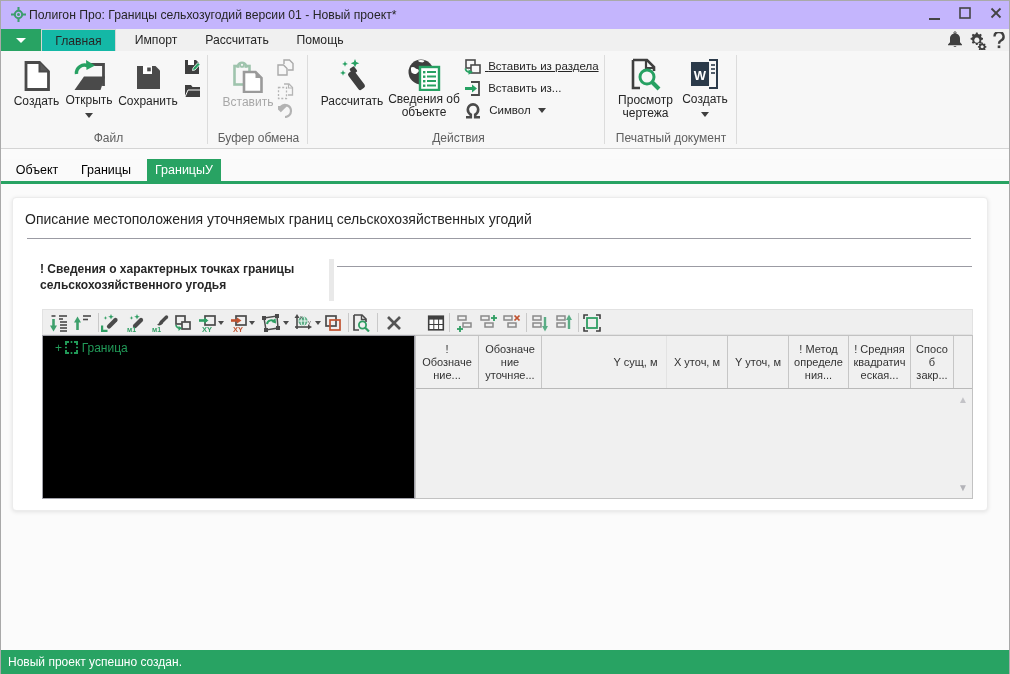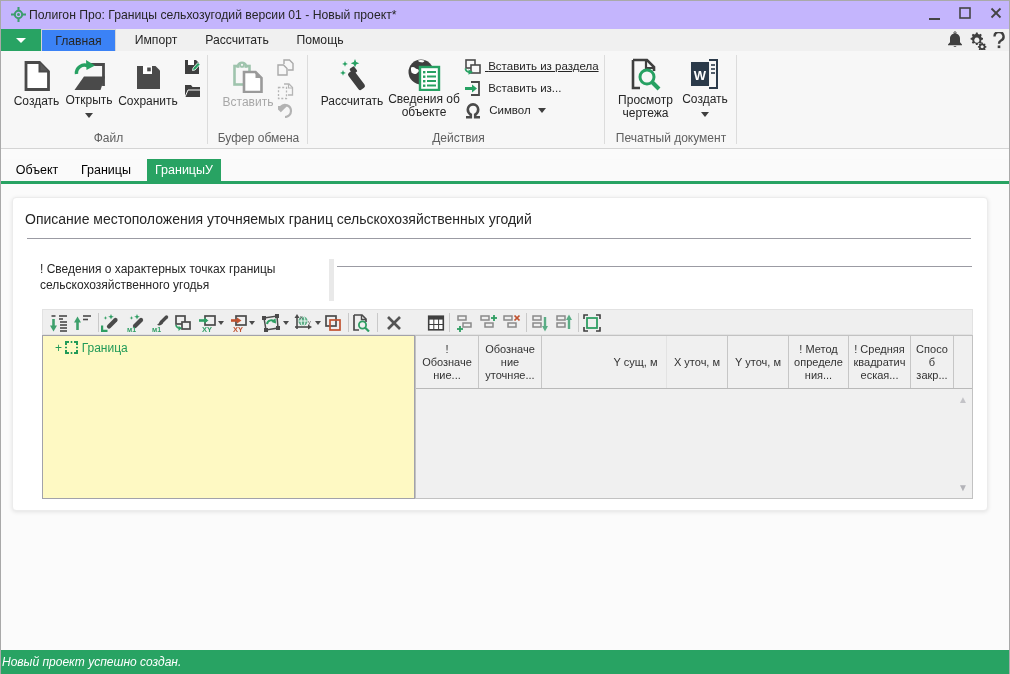--- a/index.html
+++ b/index.html
@@ -8,57 +8,57 @@
 .win { position:absolute; left:0; top:0; width:1010px; height:674px; border:1px solid #a9a9a9; }
 .abs { position:absolute; }
 
 .titlebar { position:absolute; left:0px; top:0; width:1008px; height:28px; background:#c4b5fd; }
 .title-text { position:absolute; left:28px; top:7px; font-size:12.2px; color:#262626; }
 
 .tabrow { position:absolute; left:0px; top:28px; width:1008px; height:22px; background:#f0f0f0; }
 .greenbtn { position:absolute; left:0px; top:0px; width:40px; height:22px; background:#28a363; }
 .greenbtn:after { content:""; position:absolute; left:15px; top:9px; border-left:5.5px solid transparent; border-right:5.5px solid transparent; border-top:5.5px solid #fff; }
 .rtab { position:absolute; top:0; height:22px; font-size:12.2px; color:#262626; text-align:center; line-height:22px; }
-.rtab.active { background:#3b82f6; border:1px solid #d6d6d6; border-bottom:none; }
+.rtab.active { background:#14b8a6; border:1px solid #d6d6d6; border-bottom:none; }
 
 .ribbon { position:absolute; left:0px; top:50px; width:1008px; height:98px; background:#f7f7f7; border-bottom:1px solid #d4d4d4; }
 .gsep { position:absolute; top:4px; height:89px; width:1px; background:#dcdcdc; }
 .gcap { position:absolute; top:80px; font-size:12px; color:#5f5f5f; text-align:center; }
 .bigbtn { position:absolute; top:4px; text-align:center; font-size:12px; color:#262626; }
 .bigbtn .ic { display:block; margin:3px auto 2px auto; }
 .lbl2 { line-height:13px; }
 .smallrow { position:absolute; font-size:11.5px; color:#262626; height:17px; line-height:17px; }
 .smallrow svg { vertical-align:middle; margin-right:4px; }
 .disab { color:#a8a8a8; }
 
 .doctabs { position:absolute; left:0px; top:158px; width:1008px; height:22px; background:#fafafa; }
 .dtab { position:absolute; top:0px; height:22px; line-height:22px; font-size:12.5px; color:#000000; text-align:center; }
 .dtab.active { background:#28a363; color:#ffffff; }
 .greenline { position:absolute; left:0px; top:180px; width:1008px; height:3px; background:#28a363; }
 
 .panel { position:absolute; left:11px; top:196px; width:976px; height:314px; background:#ffffff; border:1px solid #ececec; border-radius:4px; box-shadow:0 1px 4px rgba(0,0,0,0.10); }
 .ptitle { position:absolute; left:12px; top:13px; font-size:14px; color:#262626; }
 .phr1 { position:absolute; left:14px; top:40px; width:944px; height:1px; background:#9b9ba3; }
-.blabel { position:absolute; left:27px; top:63px; width:280px; font-size:12px; font-weight:normal; color:#262626; line-height:16px; }
+.blabel { position:absolute; left:27px; top:63px; width:280px; font-size:12px; font-weight:bold; color:#262626; line-height:16px; }
 .vsplit { position:absolute; left:316px; top:61px; width:5px; height:42px; background:#e9e9e9; }
 .phr2 { position:absolute; left:324px; top:68px; width:635px; height:1px; background:#9b9ba3; }
 .toolbar { position:absolute; left:29px; top:111px; width:931px; height:26px; background:#efefef; border:1px solid #e2e2e2; }
 .tsep { position:absolute; top:3px; height:19px; width:1px; background:#c9c9c9; }
 .ticon { position:absolute; top:4px; }
-.tree { position:absolute; left:29px; top:137px; width:373px; height:164px; background:#fef9c3; border:1px solid #a2a2aa; }
+.tree { position:absolute; left:29px; top:137px; width:373px; height:164px; background:#000000; border:1px solid #a2a2aa; }
 .treeitem { position:absolute; left:12px; top:5px; color:#219a58; font-size:12px; }
 
 .tablewrap { position:absolute; left:402px; top:137px; width:558px; height:164px; background:#f0f0f0; border:1px solid #c2c2c2; }
 .th { position:absolute; top:0; height:52px; border-right:1px solid #c6c6c6; font-size:11px; color:#333333; text-align:center; display:flex; align-items:center; justify-content:center; line-height:13px; }
 .thbot { position:absolute; left:0; top:52px; width:100%; height:1px; background:#b9b9b9; }
 .scrollup { position:absolute; right:4px; top:58px; color:#c3c3c7; font-size:10px; }
 .scrolldn { position:absolute; right:4px; bottom:5px; color:#b3b3b8; font-size:10px; }
 
 .statusbar { position:absolute; left:0px; top:649px; width:1008px; height:24px; background:#28a363; color:#ffffff; font-size:12px; line-height:24px; }
-.statusbar span { margin-left:1px;font-style:italic; }
+.statusbar span { margin-left:7px; }
 </style>
 </head>
 <body>
 <div class="win">
 
 <div class="titlebar">
   <svg class="abs" style="left:10px;top:6px" width="15" height="15" viewBox="0 0 22 22">
     <g stroke="#3d9e6e" fill="none">
       <circle cx="11" cy="11" r="5.4" stroke-width="3"></circle>
       <line x1="11" y1="0" x2="11" y2="4.5" stroke-width="3"></line>

